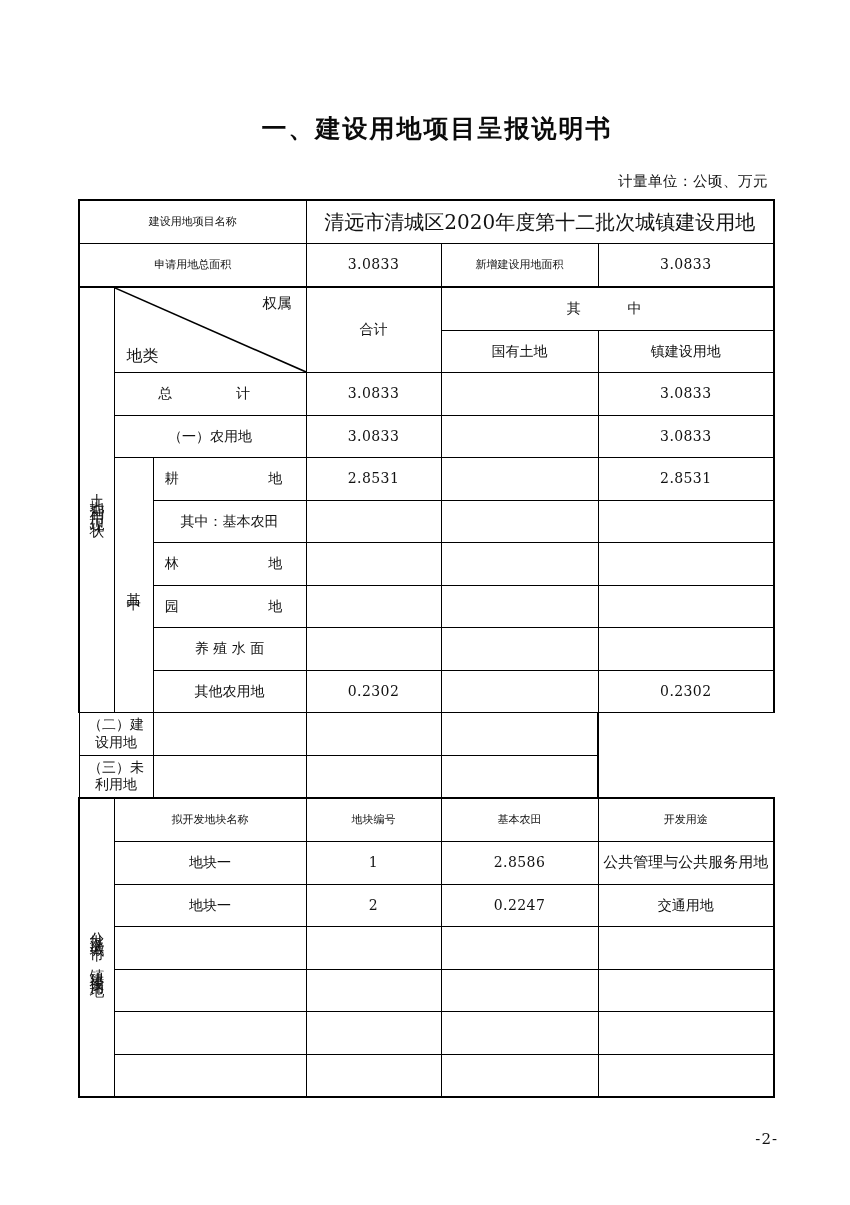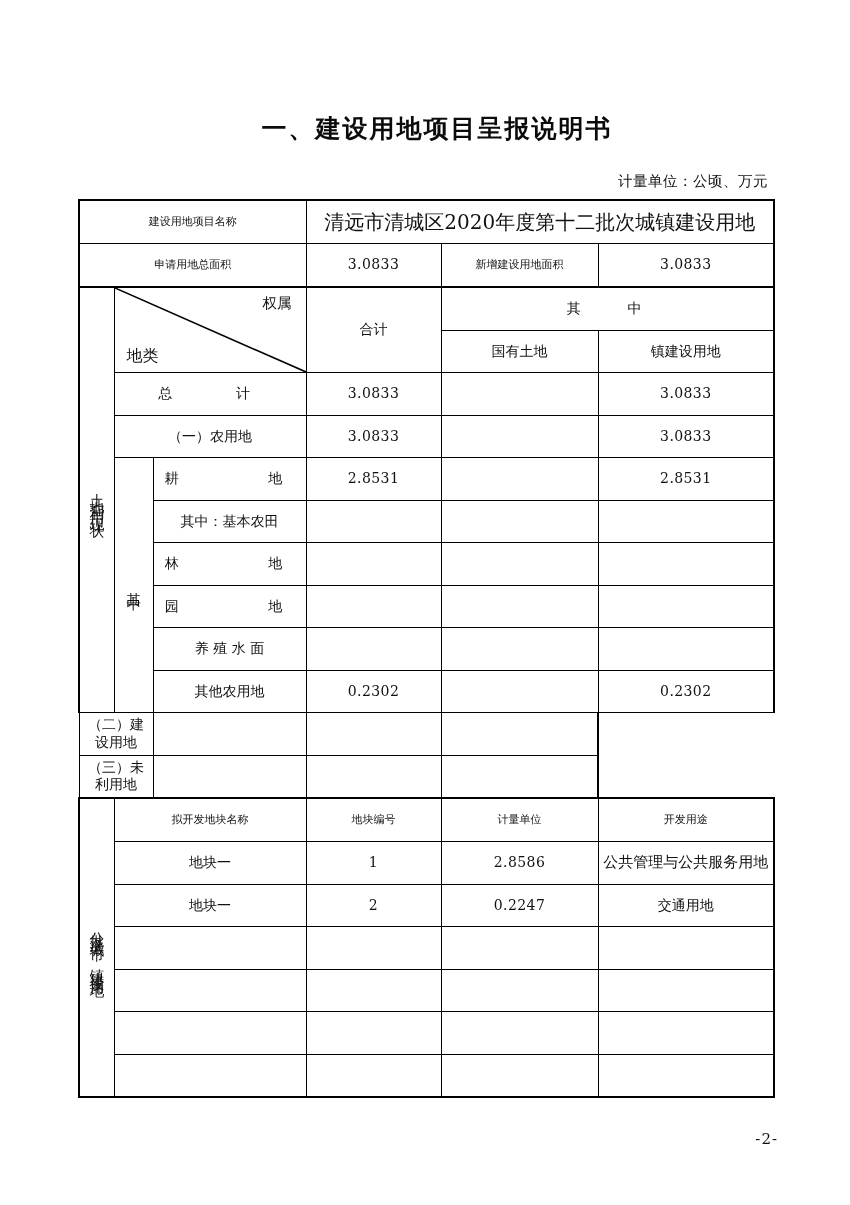--- a/index.html
+++ b/index.html
@@ -268,21 +268,21 @@
           <td class="r-data num thick-bottom"></td>
           <td class="r-data num thick-right thick-bottom"></td>
         </tr>
 
         <tr>
           <td rowspan="7" class="vlabel vlabel-tight thick-left thick-bottom">
             <span class="v">分批次城市/镇建设用地</span>
           </td>
           <td colspan="2" class="r-head thick-top">拟开发地块名称</td>
           <td class="r-head thick-top">地块编号</td>
-          <td class="r-head thick-top">计量单位</td>
+          <td class="r-head thick-top">基本农田</td>
           <td class="r-head thick-top thick-right">开发用途</td>
         </tr>
 
         <tr>
           <td colspan="2" class="r-data">地块一</td>
           <td class="r-data num">1</td>
           <td class="r-data num">2.8586</td>
           <td class="r-data thick-right" style="font-size:15px">公共管理与公共服务用地</td>
         </tr>
 

